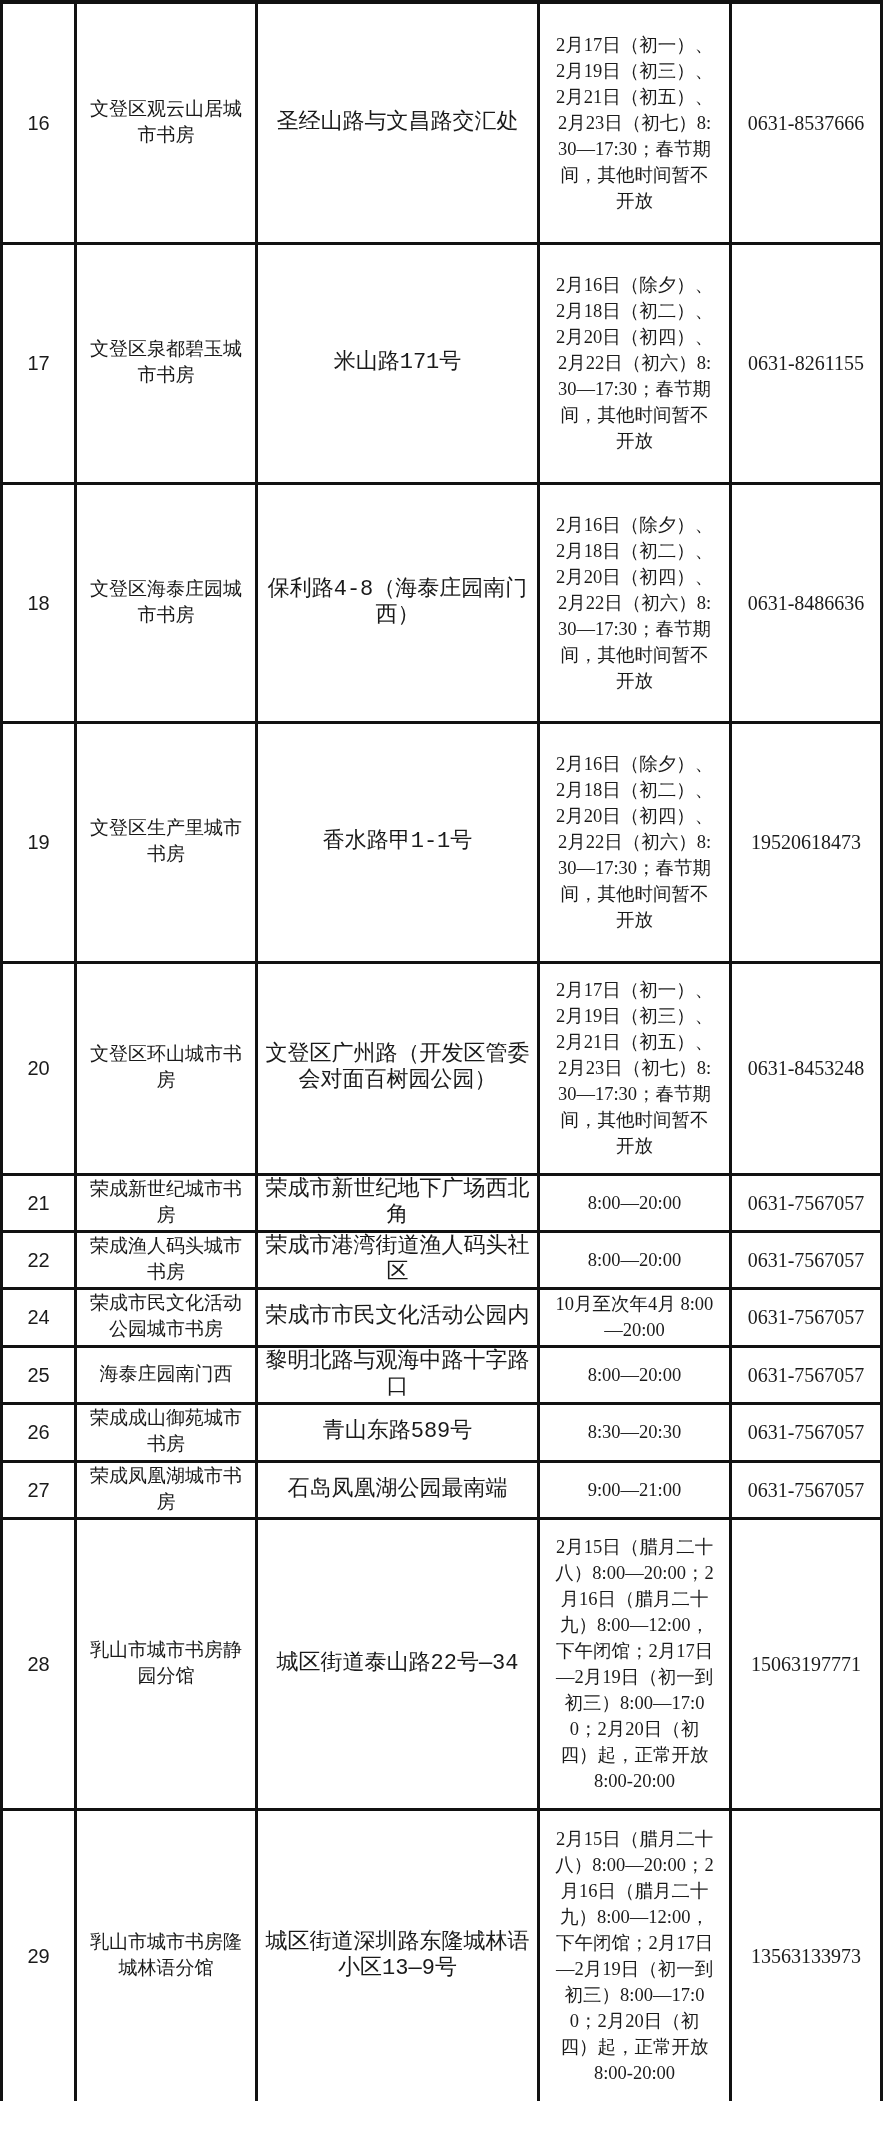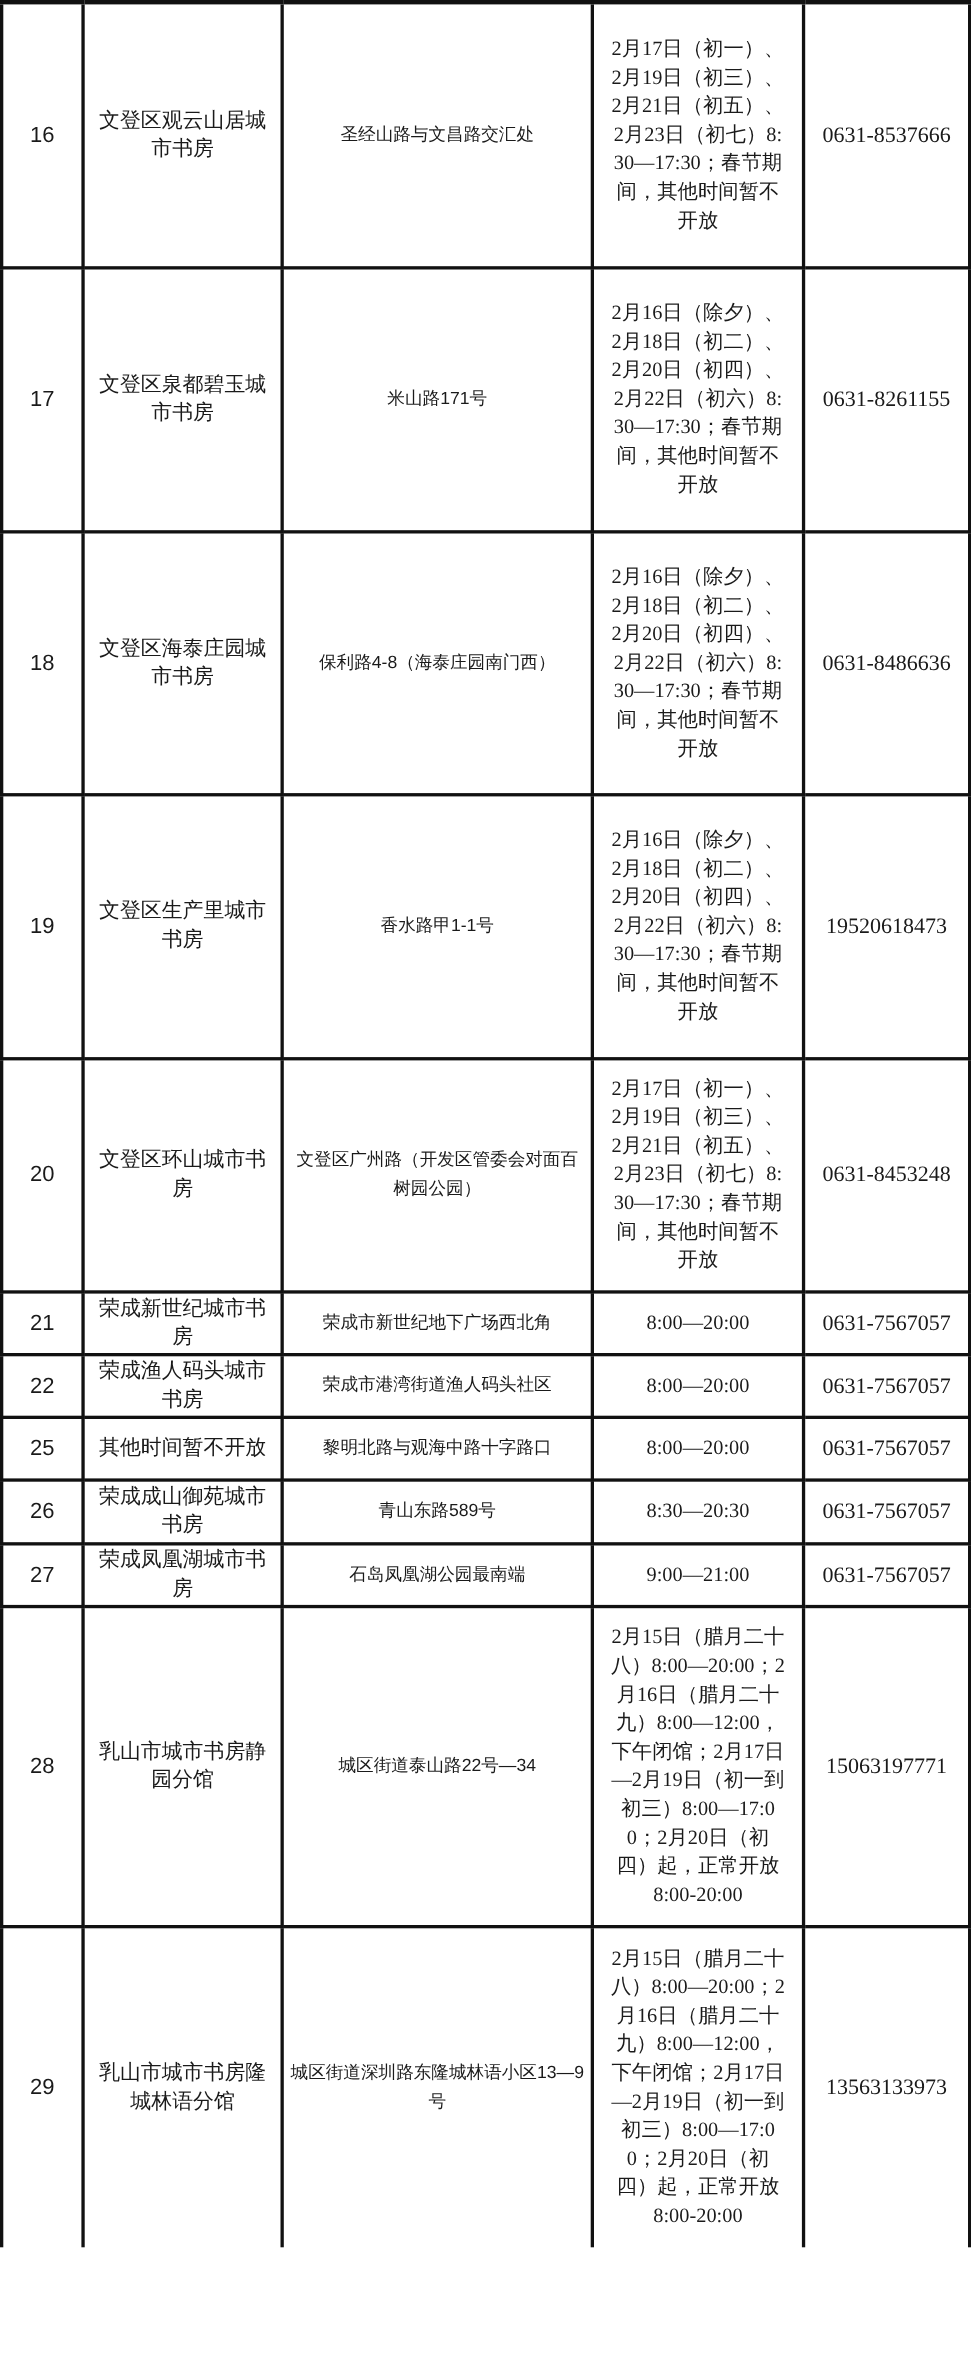--- a/index.html
+++ b/index.html
@@ -16,21 +16,21 @@
     border: 3px solid #111;
     text-align: center;
     vertical-align: middle;
     padding: 0 6px;
     font-size: 19px;
     line-height: 26px;
     word-break: break-all;
   }
   td.num { font-family: Liberation Sans, sans-serif; font-size: 20px; }
   td.name { font-family: Liberation Mono, monospace; font-size: 19px; }
-  td.addr { font-family: Liberation Sans, sans-serif; font-size: 16px; }
+  td.addr { font-family: Liberation Mono, monospace; font-size: 22px; }
   td.hours { font-family: Liberation Serif, serif; font-size: 18.5px; line-height: 26px; padding: 0 14px; }
   td.phone { font-family: "Liberation Serif", serif; font-size: 20px; padding: 0 2px; text-align: center; }
   tr.top-row td { border-top-width: 4px; }
   td.last { border-bottom: none; }
 </style>
 </head>
 <body>
 
 <table>
   <colgroup>
@@ -83,23 +83,30 @@
       <td class="hours">8:00—20:00</td>
       <td class="phone">0631-7567057</td>
     </tr>
     <tr style="height:57px">
       <td class="num">22</td>
       <td class="name">荣成渔人码头城市书房</td>
       <td class="addr">荣成市港湾街道渔人码头社区</td>
       <td class="hours">8:00—20:00</td>
       <td class="phone">0631-7567057</td>
     </tr>
+    <tr style="height:58px">
+      <td class="num">24</td>
+      <td class="name">荣成市民文化活动公园城市书房</td>
+      <td class="addr">荣成市市民文化活动公园内</td>
+      <td class="hours">10月至次年4月 8:00—20:00</td>
+      <td class="phone">0631-7567057</td>
+    </tr>
     <tr style="height:57px">
       <td class="num">25</td>
-      <td class="name">其他时间暂不开放</td>
+      <td class="name">海泰庄园南门西</td>
       <td class="addr">黎明北路与观海中路十字路口</td>
       <td class="hours">8:00—20:00</td>
       <td class="phone">0631-7567057</td>
     </tr>
     <tr style="height:58px">
       <td class="num">26</td>
       <td class="name">荣成成山御苑城市书房</td>
       <td class="addr">青山东路589号</td>
       <td class="hours">8:30—20:30</td>
       <td class="phone">0631-7567057</td>

